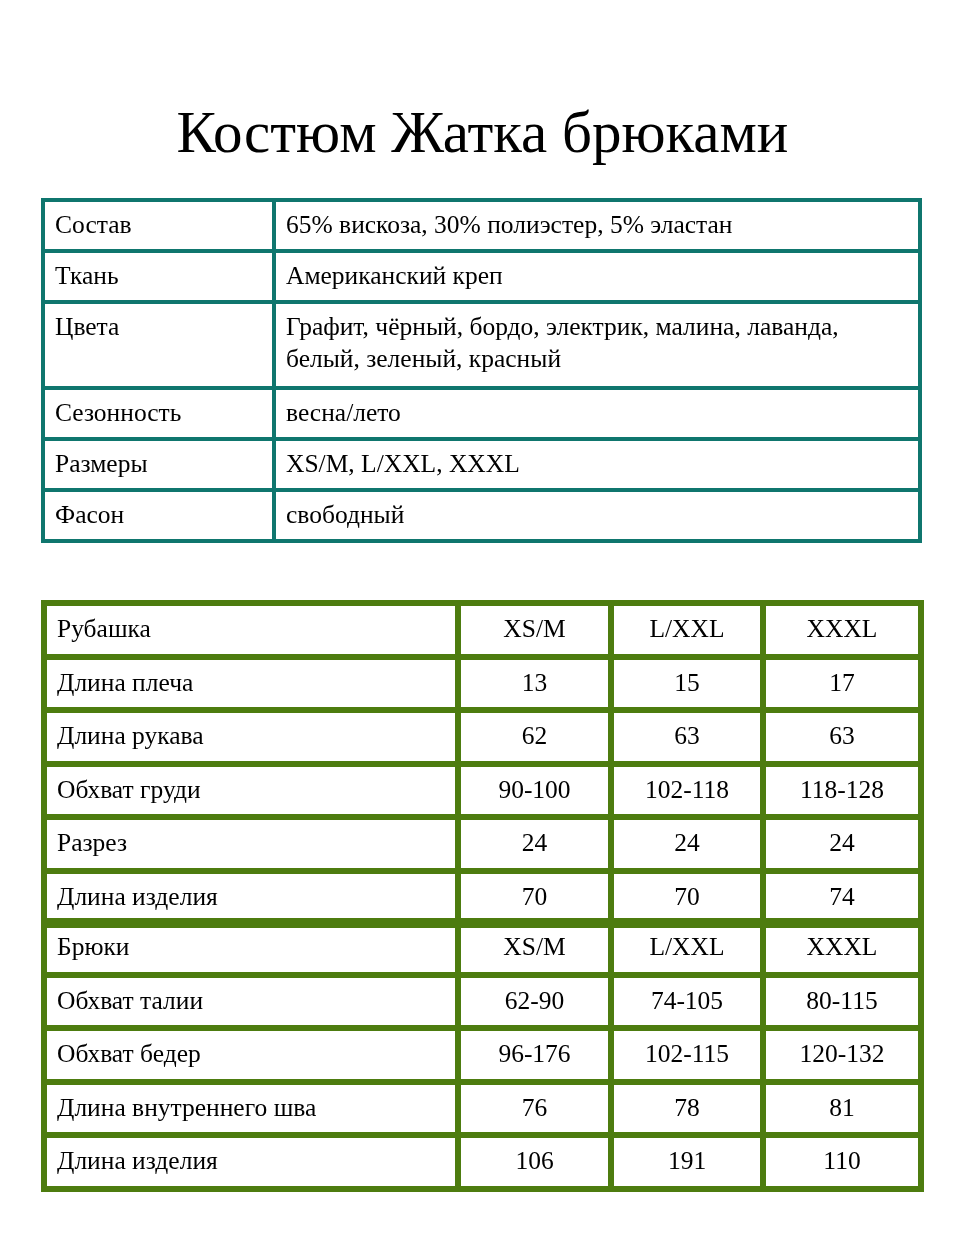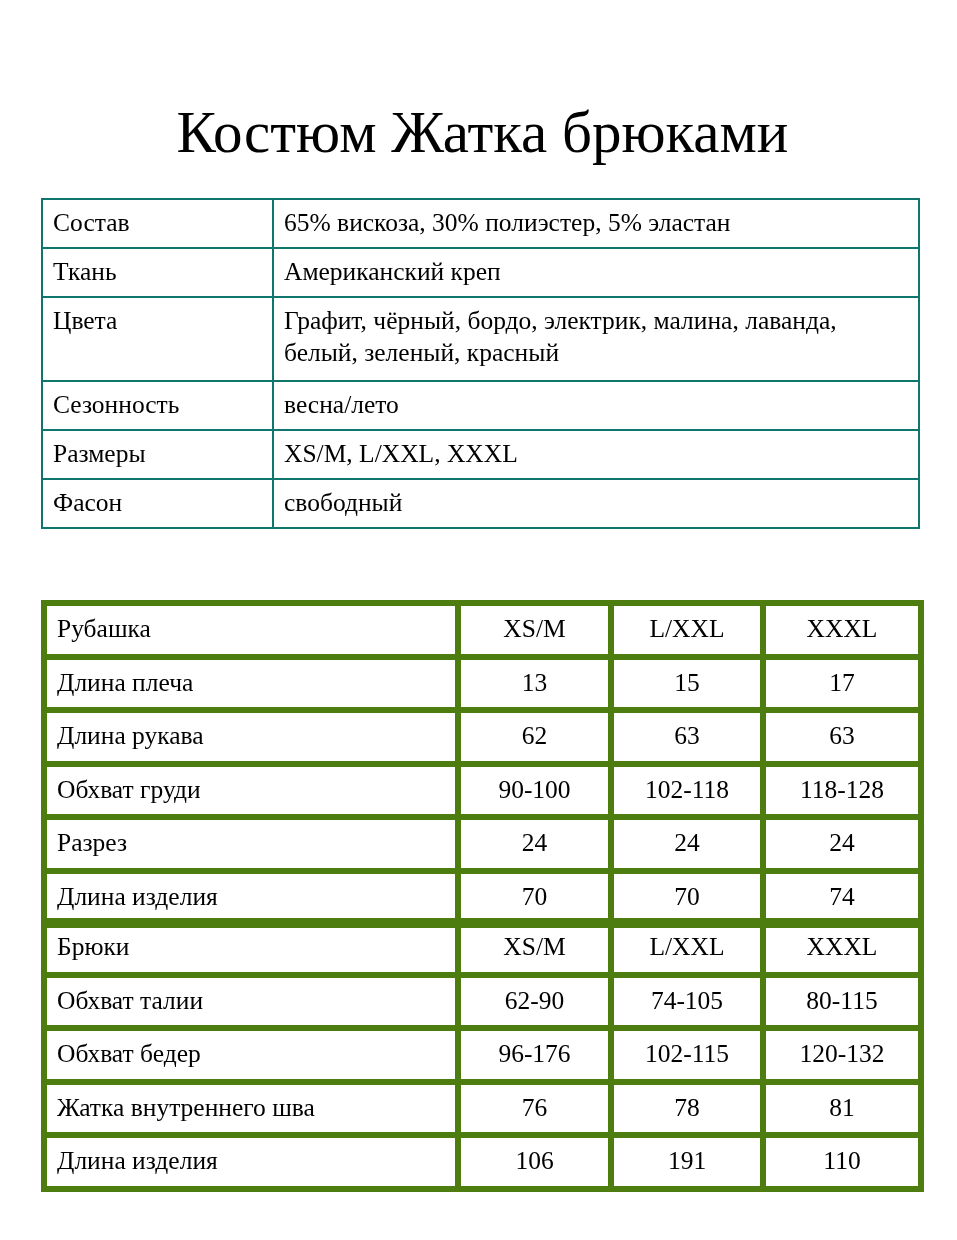--- a/index.html
+++ b/index.html
@@ -36,21 +36,21 @@
   }
 
   .spec-table {
     position: absolute;
     border-collapse: collapse;
     table-layout: fixed;
     font-size: 25.5px;
     line-height: 1.26;
   }
   .spec-table td {
-    border: 2px solid #0f766e;
+    border: 4px solid #0f766e;
     padding: 7px 10px 8px 10px;
     vertical-align: top;
     text-align: left;
   }
 
   
   #table-spec {
     left: 41px;
     top: 198px;
     width: 877px;
@@ -204,21 +204,21 @@
         <td class="m-val">74-105</td>
         <td class="m-val">80-115</td>
       </tr>
       <tr>
         <td class="m-label">Обхват бедер</td>
         <td class="m-val">96-176</td>
         <td class="m-val">102-115</td>
         <td class="m-val">120-132</td>
       </tr>
       <tr>
-        <td class="m-label">Жатка внутреннего шва</td>
+        <td class="m-label">Длина внутреннего шва</td>
         <td class="m-val">76</td>
         <td class="m-val">78</td>
         <td class="m-val">81</td>
       </tr>
       <tr>
         <td class="m-label">Длина изделия</td>
         <td class="m-val">106</td>
         <td class="m-val">191</td>
         <td class="m-val">110</td>
       </tr>

